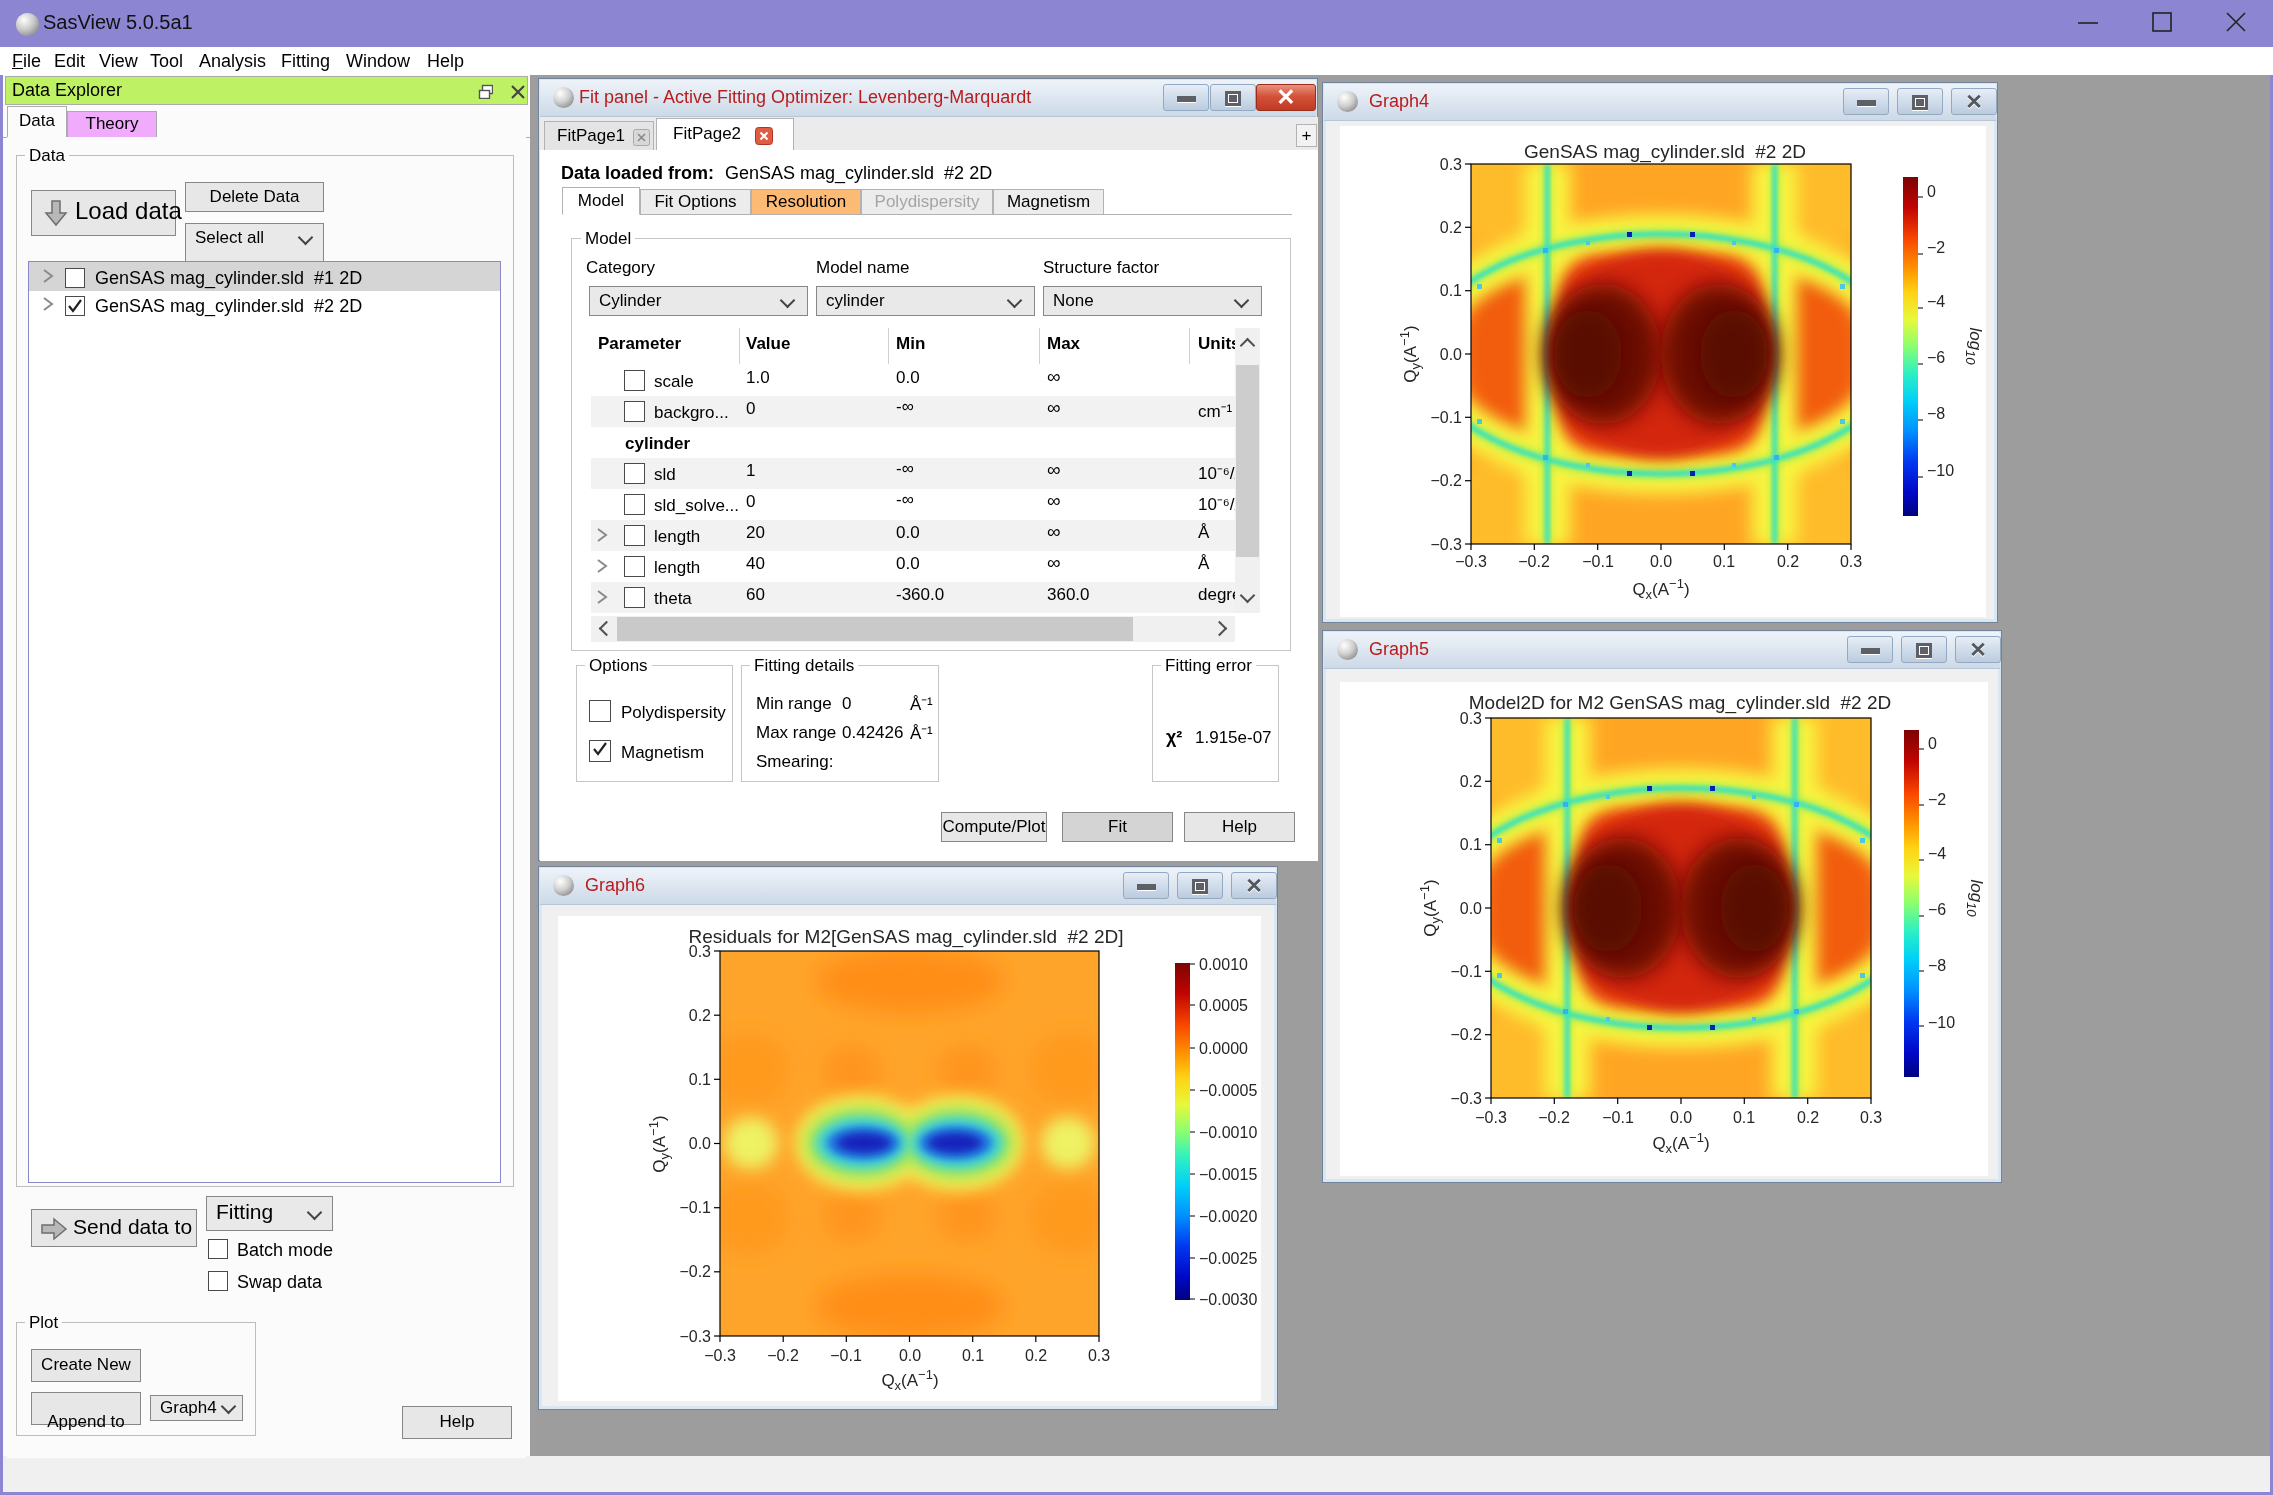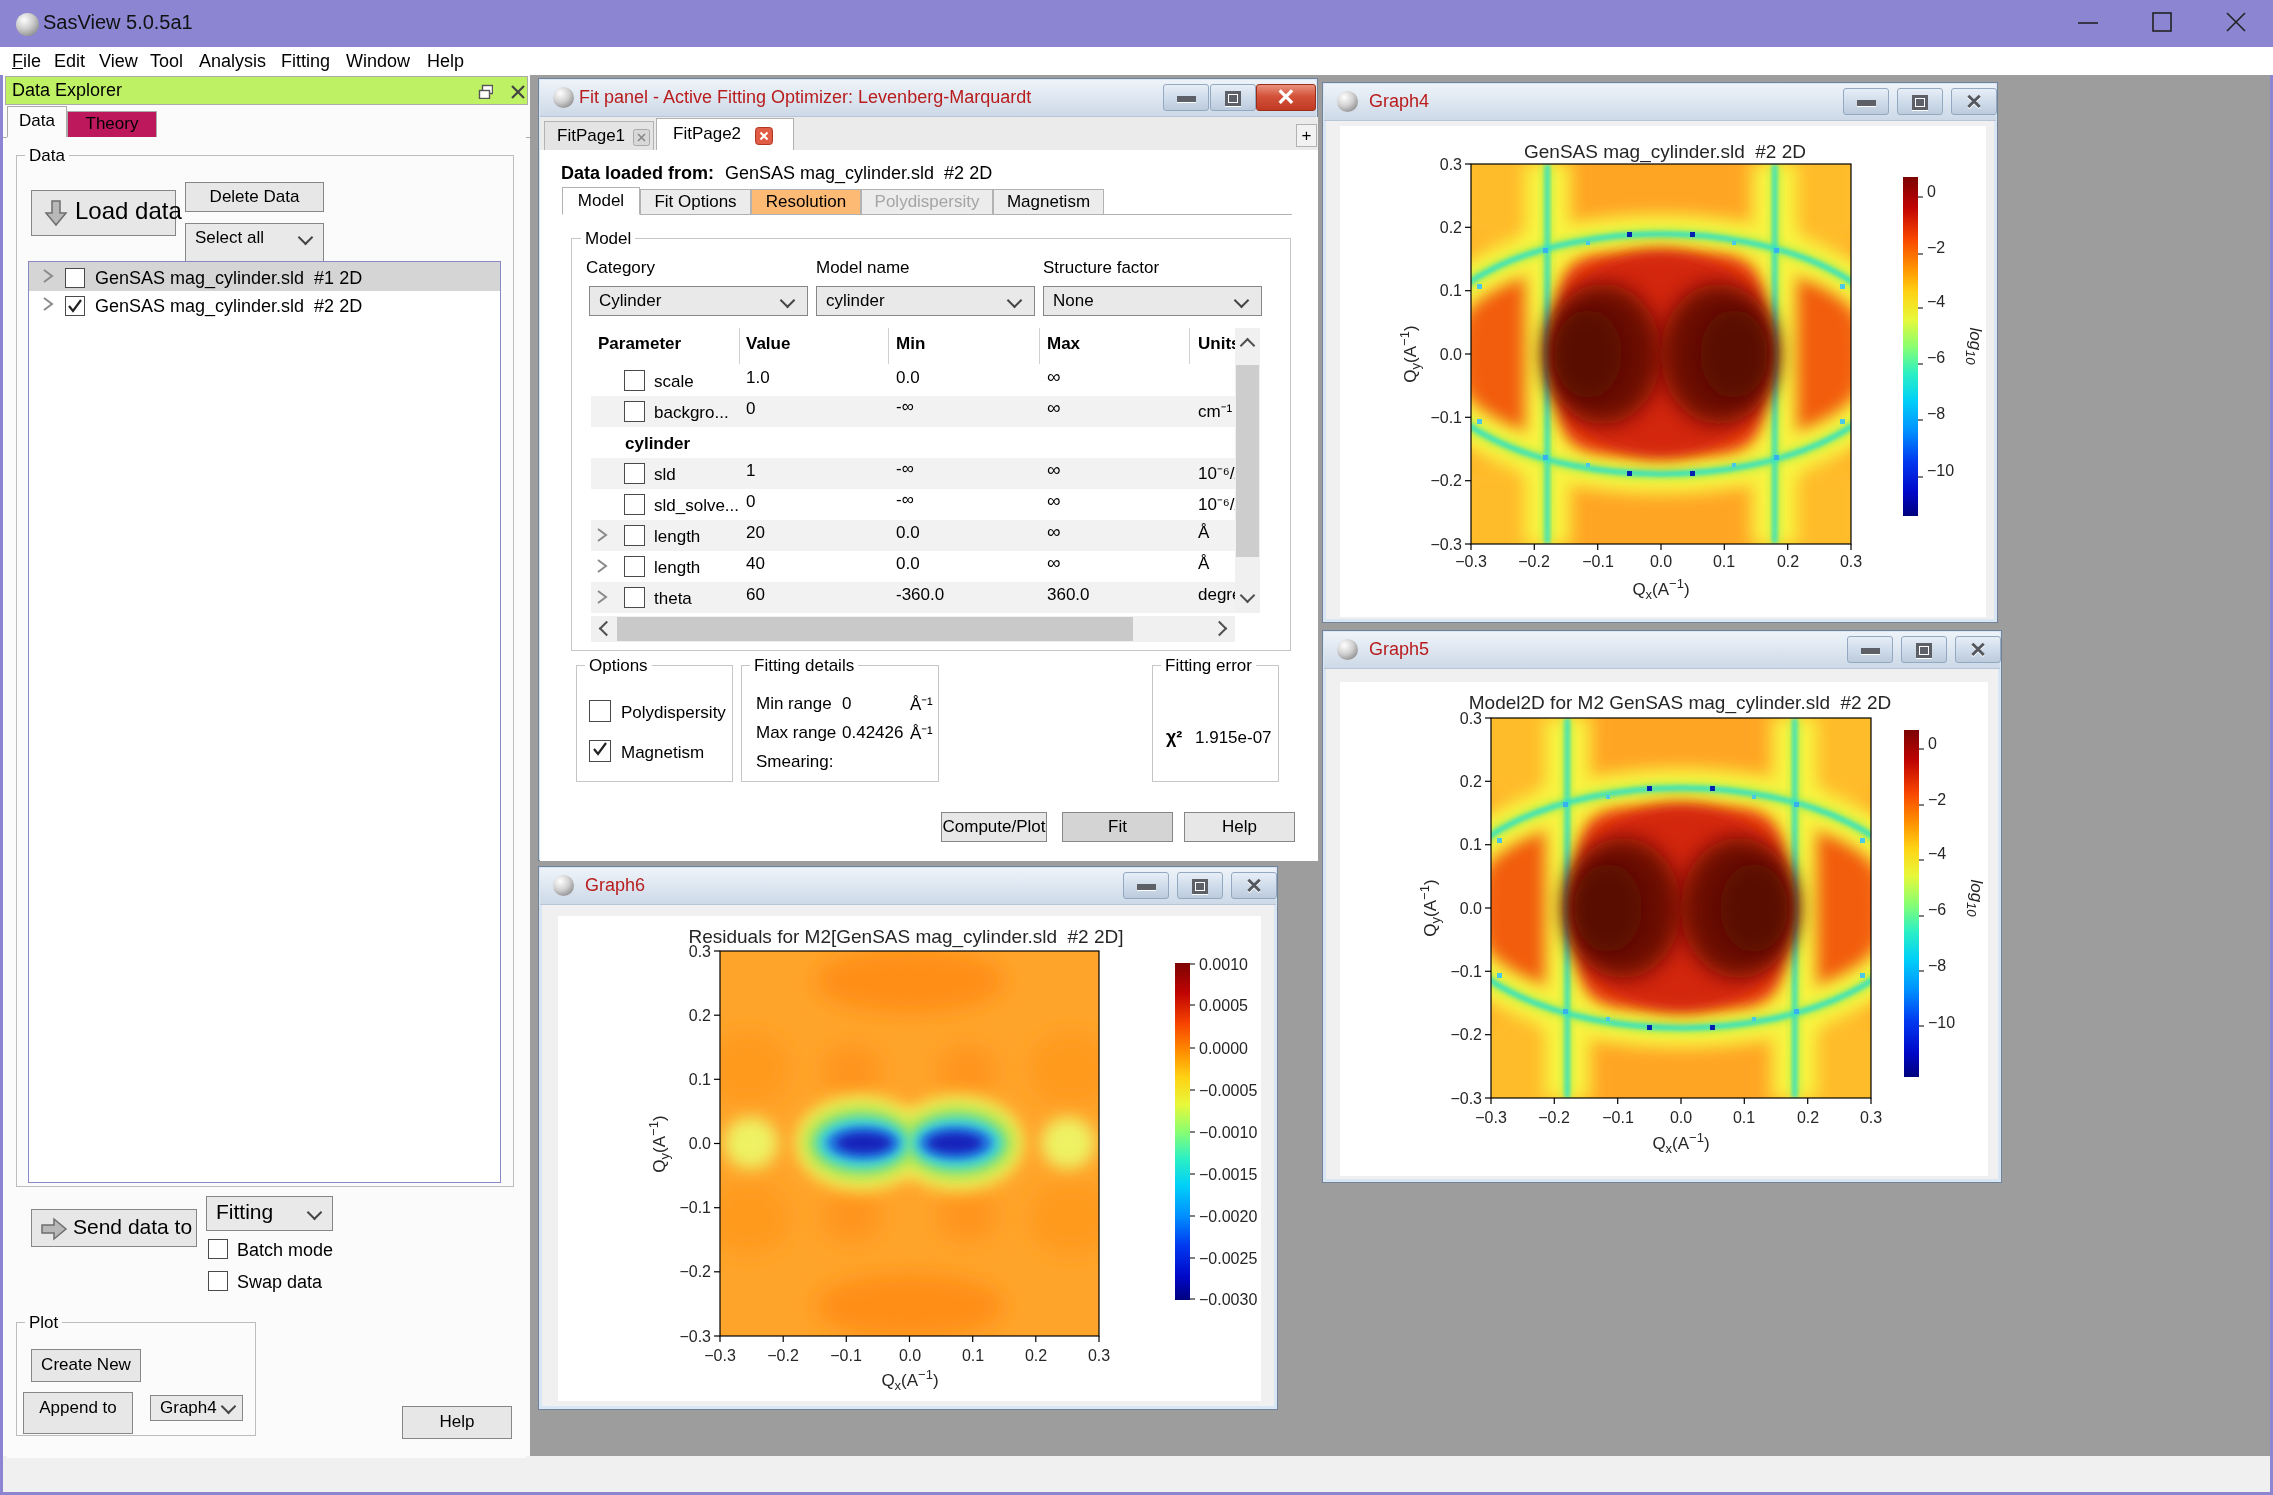--- a/index.html
+++ b/index.html
@@ -22,21 +22,21 @@
 .combo .cv{position:absolute;left:9px;top:4px}
 .chev{position:absolute;width:11px;height:11px;border-right:2px solid #444;border-bottom:2px solid #444;transform:rotate(45deg)}
 .gbox{position:absolute;border:1px solid #bdbdbd}
 .glabel{position:absolute;background:#fff;padding:0 4px;font-size:17px}
 
 #explorer{left:3px;top:75px;width:527px;height:1381px;background:#fbfbfb}
 #exptitle{left:2px;top:1px;width:523px;height:29px;background:#bef264;border:1px solid #ababab;font-size:18px}
 #exptitle span{position:absolute;left:6px;top:3px}
 .dock-ico{position:absolute;top:7px;width:15px;height:15px}
 #tabData{left:4px;top:31px;width:60px;height:31px;background:#fbfbfb;border:1px solid #ababab;border-bottom:none;font-size:17px;text-align:center;padding-top:4px;z-index:2}
-#tabTheory{left:64px;top:36px;width:90px;height:26px;background:#be185d;border:1px solid #ababab;border-bottom:none;font-size:17px;text-align:center;padding-top:2px}
+#tabTheory{left:64px;top:36px;width:90px;height:26px;background:#f0abfc;border:1px solid #ababab;border-bottom:none;font-size:17px;text-align:center;padding-top:2px}
 #exptabline{left:0px;top:62px;width:527px;height:1px;background:#ababab}
 
 .win{position:absolute;background:#f0f0f0;border:1px solid #70839a;box-shadow:0 0 0 3px #d9e6f4 inset}
 .wtitle{position:absolute;left:1px;top:1px;right:1px;height:37px;background:linear-gradient(#eef3f9,#dfe8f2 45%,#cdd9e7);border-bottom:1px solid #b6c6d6;border-radius:2px 2px 0 0}
 .wico{position:absolute;left:14px;top:8px;width:21px;height:21px;border-radius:50%;background:radial-gradient(circle at 35% 30%,#fff,#cfcfcf 45%,#909090 80%,#6a6a6a)}
 .wname{position:absolute;left:46px;top:8px;font-size:18px;color:#b91c1c}
 .wbtn{position:absolute;top:5px;width:46px;height:27px;background:linear-gradient(#e7eef7,#ccd9e8 60%,#bccbdd);border:1px solid #93a9c1;border-radius:3px}
 .g-min{position:absolute;left:13px;top:11px;width:19px;height:6px;background:#5d6167;box-shadow:0 1px 0 #fff}
 .g-res{position:absolute;left:14px;top:6px;width:16px;height:15px;border:3px solid #5d6167;box-shadow:0 0 0 1px #fff inset, 0 1px 0 #fff}
 .g-res:after{content:"";position:absolute;left:1px;top:1px;width:8px;height:7px;background:#5d6167}
@@ -129,21 +129,21 @@
       <span class="chev" style="right:12px;top:10px"></span>
     </div>
   <div class="cb" style="left:205px;top:1164px"></div>
   <div class="abs" style="left:234px;top:1165px;font-size:18px">Batch mode</div>
   <div class="cb" style="left:205px;top:1196px"></div>
   <div class="abs" style="left:234px;top:1197px;font-size:18px">Swap data</div>
 
   <div class="gbox" style="left:13px;top:1247px;width:240px;height:114px"></div>
   <div class="glabel" style="left:22px;top:1238px;background:#fbfbfb">Plot</div>
   <div class="btn" style="left:28px;top:1274px;width:110px;height:33px;padding-top:5px">Create New</div>
-  <div class="btn" style="left:20px;top:1317px;width:110px;height:42px;padding-top:5px">Append to</div>
+  <div class="btn" style="left:28px;top:1317px;width:110px;height:33px;padding-top:19px">Append to</div>
   <div class="combo" style="left:147px;top:1320px;width:93px;height:26px">
       <span class="cv" style="top:2px">Graph4</span>
       <span class="chev" style="right:8px;top:5px"></span>
     </div>
   <div class="btn" style="left:399px;top:1331px;width:110px;height:33px;padding-top:5px">Help</div>
 </div>
 
 <div class="win" id="fitpanel" style="left:538px;top:78px;width:780px;height:783px">
   <div class="wtitle"></div>
   <div class="wico"></div>

